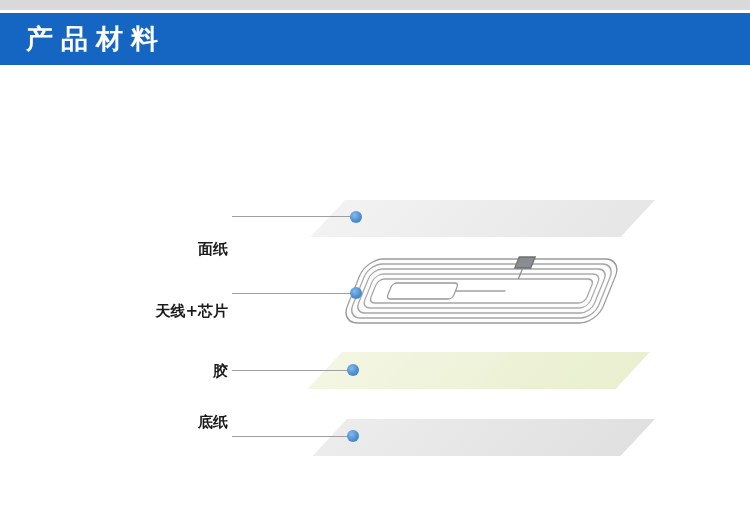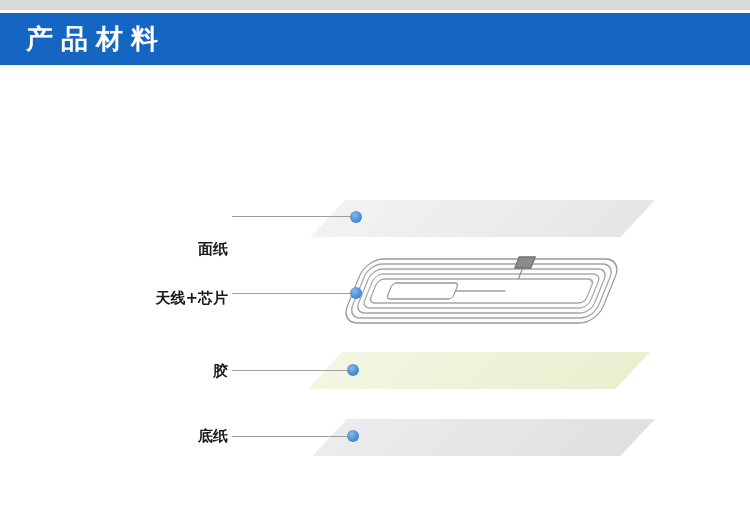--- a/index.html
+++ b/index.html
@@ -48,27 +48,27 @@
       <rect x="13" y="9" width="246" height="54" rx="13" stroke="#a5a5a5"></rect>
       <rect x="18" y="14" width="236" height="44" rx="10" stroke="#a5a5a5"></rect>
       <rect x="23" y="19" width="226" height="34" rx="8" stroke="#adadad"></rect>
       <rect x="28" y="24" width="216" height="24" rx="6" fill="#ffffff" stroke="#a5a5a5"></rect>
       <rect x="44" y="28" width="66" height="16" rx="4" stroke="#989898"></rect>
       <line x1="110" y1="36" x2="160" y2="36" stroke="#a0a0a0"></line>
       <rect x="160" y="2" width="16" height="11" fill="#898d91" stroke="#6f6f6f"></rect>
       <line x1="168" y1="13" x2="168" y2="24" stroke="#8a8a8a"></line>
     </g>
   </svg>
-  <div class="layer-label" style="top:289px;">天线+芯片</div>
+  <div class="layer-label" style="top:302px;">天线+芯片</div>
   <div class="connector" style="left:232px;top:293px;width:122px;"></div>
   <div class="marker-dot" style="left:350px;top:287px;"></div>
 
   <div class="sheet sheet-glue"></div>
   <div class="layer-label" style="top:362px;">胶</div>
   <div class="connector" style="left:232px;top:370px;width:118px;"></div>
   <div class="marker-dot" style="left:347px;top:364px;"></div>
 
   <div class="sheet sheet-liner"></div>
-  <div class="layer-label" style="top:427px;">底纸</div>
+  <div class="layer-label" style="top:413px;">底纸</div>
   <div class="connector" style="left:232px;top:436px;width:118px;"></div>
   <div class="marker-dot" style="left:347px;top:430px;"></div>
 
 </div>
 
 </body></html>

